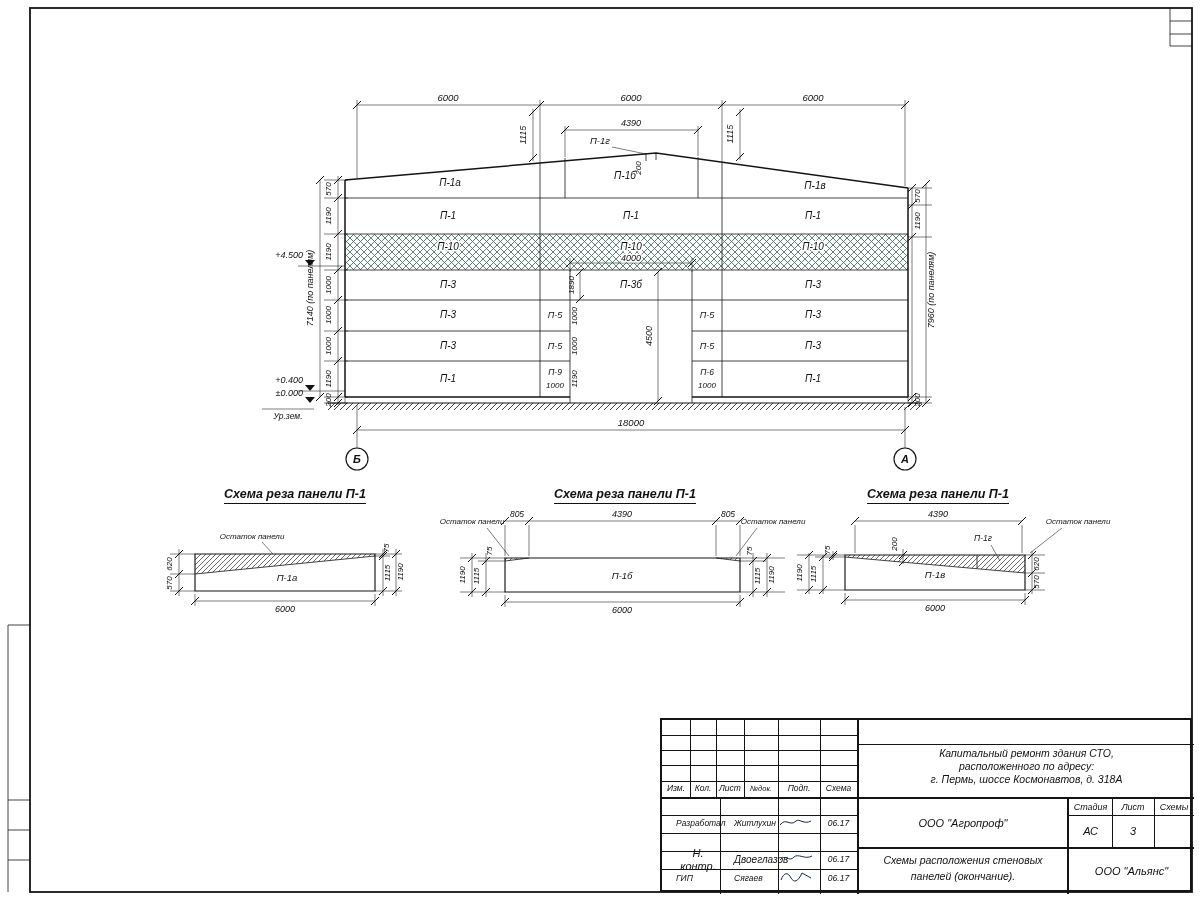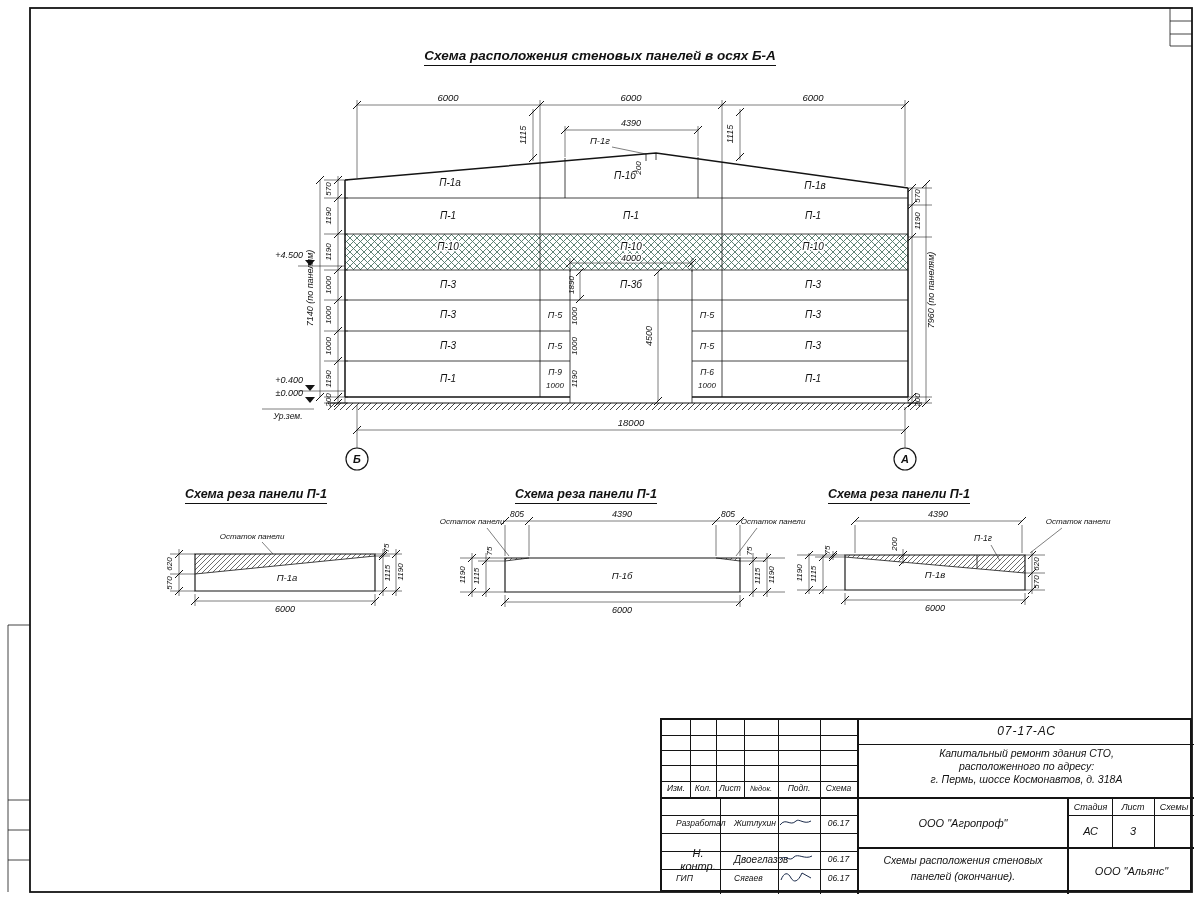--- a/index.html
+++ b/index.html
@@ -14,21 +14,21 @@
   .fillk{fill:#141414;stroke:none}
   
   text{font-family:"Liberation Sans",sans-serif;font-style:italic;fill:#111;text-anchor:middle}
   .f8{font-size:8px}.f85{font-size:8.5px}.f9{font-size:9px}.f95{font-size:9.5px}
   .f10{font-size:10px}.f11{font-size:11px;font-weight:bold}
   .tae{text-anchor:end}
   
   .t{position:absolute;color:#111;font-style:italic}
   .title-main{left:300px;top:48px;width:600px;text-align:center;font-size:13.5px;font-weight:bold}
   .title-main span,.title-cut span{border-bottom:1.4px solid #111;padding-bottom:2px}
-  .title-cut{top:487px;width:220px;font-size:12.5px;font-weight:bold}
+  .title-cut{top:487px;width:220px;text-align:center;font-size:12.5px;font-weight:bold}
   .note{left:655px;top:662px;width:520px;font-size:11.5px;line-height:15.5px;font-style:normal}
   
   .tblock{position:absolute;left:660px;top:718px;width:532px;height:174px;border:2px solid #141414;box-sizing:border-box;background:#fff}
   .tbl{position:absolute;background:#141414}
   .tbt{position:absolute;display:flex;align-items:center;justify-content:center;font-style:italic;color:#111;text-align:center;line-height:1.15}
   .tbt.left{justify-content:flex-start;padding-left:14px;box-sizing:border-box}
 </style>
 </head>
 <body>
 
@@ -299,21 +299,20 @@
     <text class="f95" x="935" y="578">П-1в</text>
     <text class="f8" transform="rotate(-90 802 573)" x="802" y="573">1190</text>
     <text class="f8" transform="rotate(-90 816 574)" x="816" y="574">1115</text>
     <text class="f8" transform="rotate(-90 830 550)" x="830" y="550">75</text>
     <text class="f8" transform="rotate(-90 1039 564)" x="1039" y="564">620</text>
     <text class="f8" transform="rotate(-90 1039 582)" x="1039" y="582">570</text>
     <text class="f9" x="935" y="611">6000</text>
   </g>
 </svg>
 
-<div class="t title-main"><span>Схема расположения стеновых панелей в осях Б-А</span></div>
 <div class="t title-cut" style="left:185px"><span>Схема реза панели П-1</span></div>
 <div class="t title-cut" style="left:515px"><span>Схема реза панели П-1</span></div>
 <div class="t title-cut" style="left:828px"><span>Схема реза панели П-1</span></div>
 
 <div class="tblock">
 
   <div class="tbl" style="left:28px;top:0;width:1px;height:77px"></div>
   <div class="tbl" style="left:54px;top:0;width:1px;height:77px"></div>
   <div class="tbl" style="left:82px;top:0;width:1px;height:77px"></div>
   <div class="tbl" style="left:116px;top:0;width:1px;height:174px"></div>
@@ -364,21 +363,20 @@
 
   <div class="tbt left" style="left:0;top:149px;width:58px;height:20px;font-size:8.5px">ГИП</div>
   <div class="tbt left" style="left:58px;top:149px;width:58px;height:20px;font-size:8.5px">Сягаев</div>
   <div class="tbt" style="left:116px;top:149px;width:42px;height:20px">
     <svg width="36" height="16">
           <path d="M3,11 C6,3 10,3 13,9 C16,14 20,13 24,4 L33,9" stroke="#1a2a4a" stroke-width="1" fill="none"></path>
         </svg>
   </div>
   <div class="tbt" style="left:158px;top:149px;width:37px;height:20px;font-size:8.5px">06.17</div>
 
-  <div class="tbt" style="left:197px;top:0;width:335px;height:24px;font-size:12px;letter-spacing:1px">07-17-АС</div>
   <div class="tbt" style="left:197px;top:26px;width:335px;height:15px;font-size:10.5px">Капитальный ремонт здания СТО,</div>
   <div class="tbt" style="left:197px;top:39px;width:335px;height:15px;font-size:10.5px">расположенного по адресу:</div>
   <div class="tbt" style="left:197px;top:52px;width:335px;height:15px;font-size:10.5px">г. Пермь, шоссе Космонавтов, д. 318А</div>
   <div class="tbt" style="left:197px;top:79px;width:208px;height:48px;font-size:11px">ООО "Агропроф"</div>
   <div class="tbt" style="left:407px;top:79px;width:43px;height:16px;font-size:9px">Стадия</div>
   <div class="tbt" style="left:450px;top:79px;width:42px;height:16px;font-size:9px">Лист</div>
   <div class="tbt" style="left:492px;top:79px;width:40px;height:16px;font-size:9px">Схемы</div>
   <div class="tbt" style="left:407px;top:96px;width:43px;height:31px;font-size:11px">АС</div>
   <div class="tbt" style="left:450px;top:96px;width:42px;height:31px;font-size:11px">3</div>
   <div class="tbt" style="left:197px;top:131px;width:208px;height:18px;font-size:10.5px">Схемы расположения стеновых</div>

